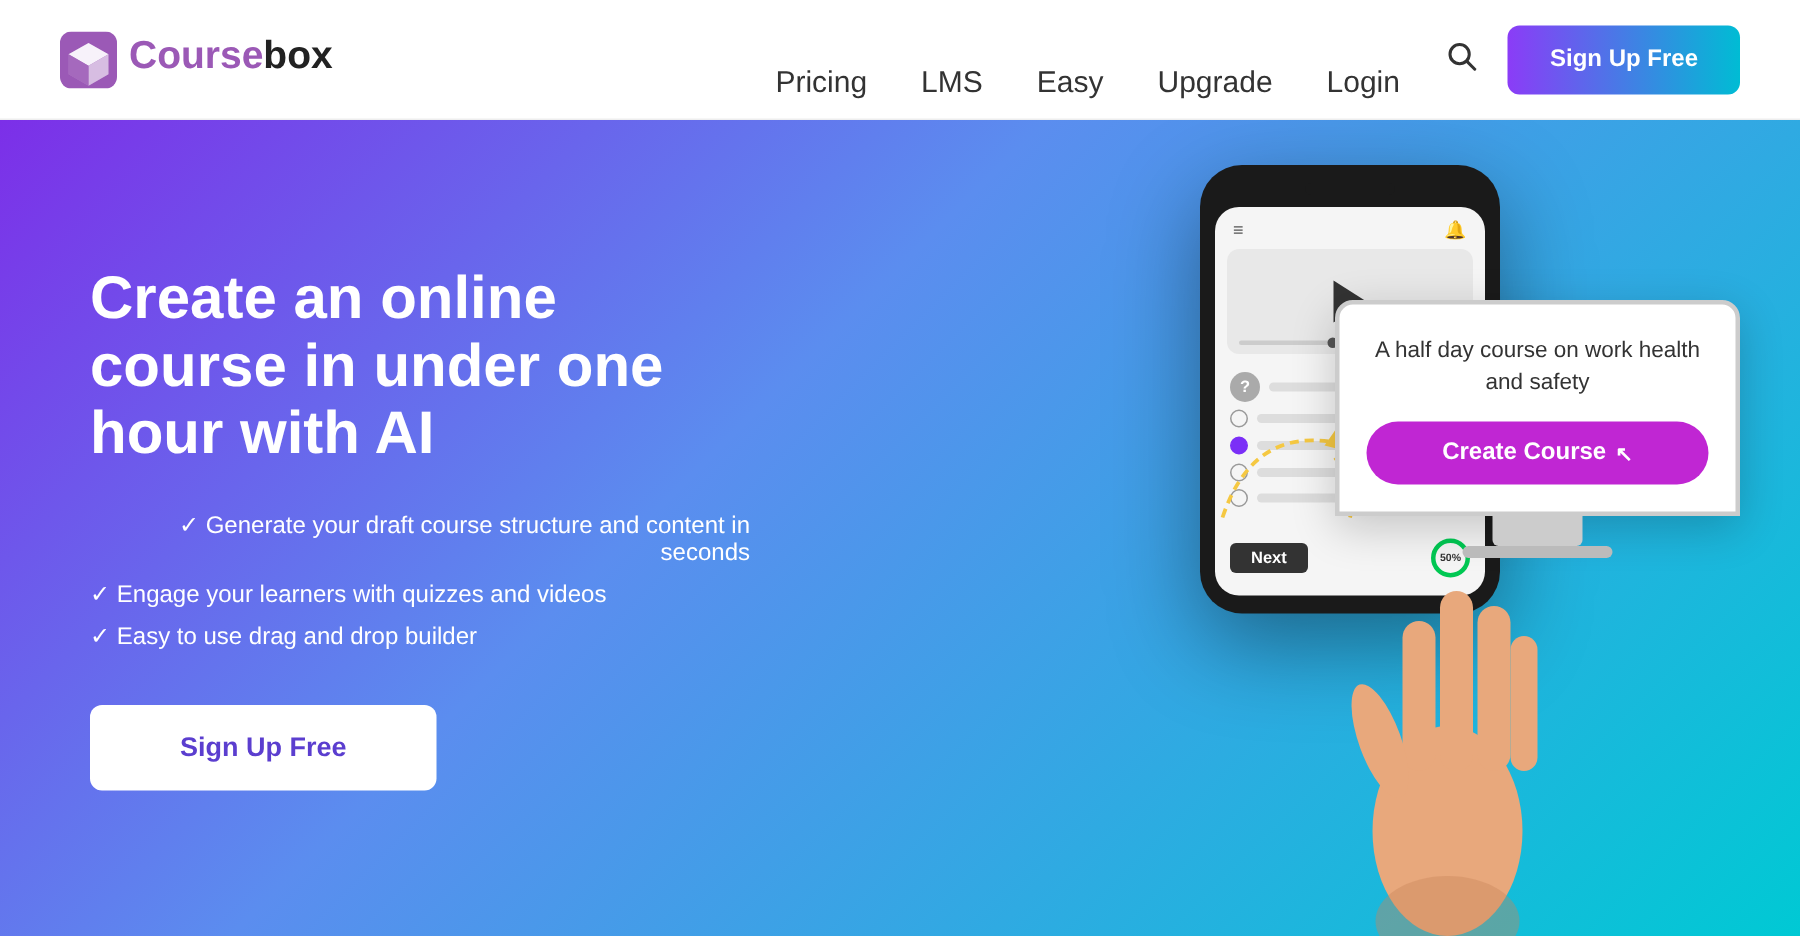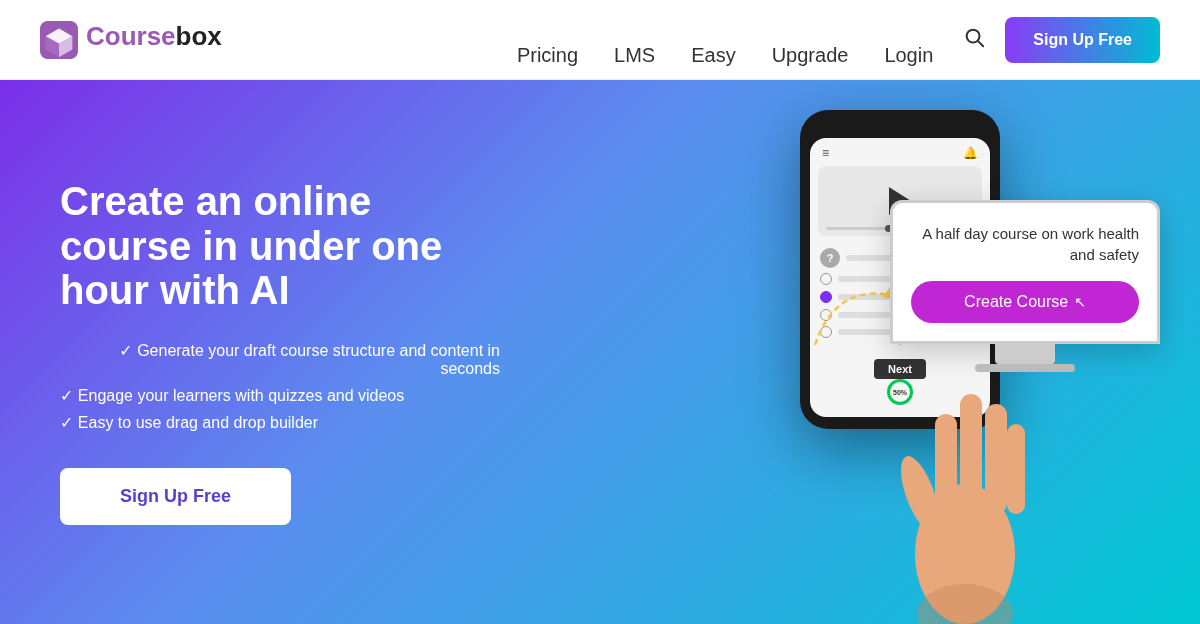--- a/index.html
+++ b/index.html
@@ -198,21 +198,20 @@
       background: #ddd;
       border-radius: 3px;
     }
     .quiz-check { color: #00c853; font-size: 12px; }
     .next-row {
       display: flex;
       align-items: center;
       justify-content: space-between;
       margin-top: 8px;
       padding: 4px 2px;
-      flex-direction: column;
     }
     .next-btn-ph {
       background: #333;
       color: #fff;
       border-radius: 4px;
       padding: 4px 14px;
       font-size: 11px;
       font-weight: 600;
     }
     .progress-circle-ph {
@@ -239,31 +238,31 @@
       background: #fff;
       border-radius: 12px 12px 0 0;
       border: 3px solid #ccc;
       padding: 20px 18px 18px;
       box-shadow: 0 8px 30px rgba(0,0,0,0.2);
     }
     .monitor-text {
       font-size: 15px;
       color: #333;
       font-weight: 500;
-      text-align: right;
+      text-align: center;
       line-height: 1.4;
       margin-bottom: 16px;
     }
     .create-course-btn {
       background: #c026d3;
       color: #fff;
       border-radius: 24px;
       padding: 12px 20px;
       font-size: 16px;
-      font-weight: 400;
+      font-weight: 700;
       text-align: center;
       cursor: pointer;
       display: flex;
       align-items: center;
       justify-content: center;
       gap: 6px;
     }
     .cursor-icon {
       font-size: 14px;
     }

